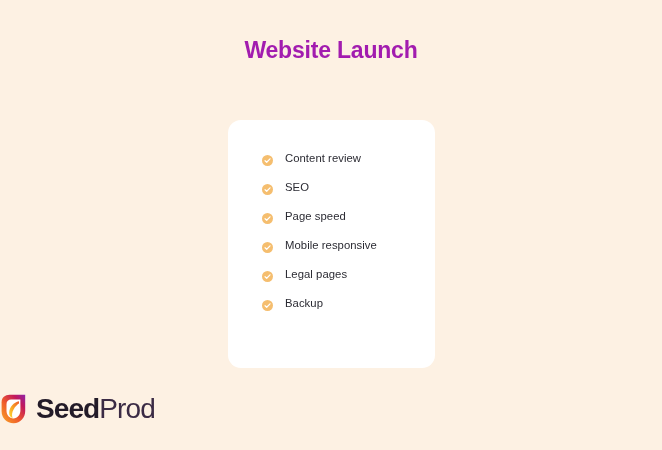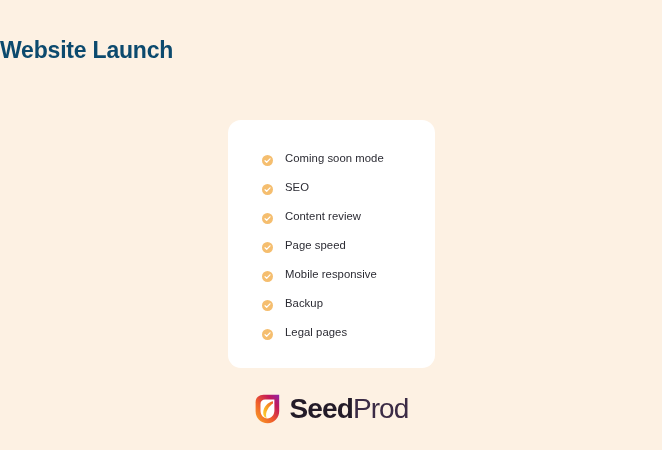--- a/index.html
+++ b/index.html
@@ -22,25 +22,26 @@
     background: #fdf1e3;
     box-sizing: border-box;
   }
 
   
   .title {
     position: absolute;
     left: 0;
     top: 36px;
     width: 662px;
+    text-align: center;
     font-size: 23px;
     line-height: 29px;
     font-weight: bold;
     letter-spacing: -0.2px;
-    color: #0c4a6e;
+    color: #a21caf;
   }
   .title .line {
     display: block;
   }
 
   
   .card {
     position: absolute;
     left: 228px;
     top: 120px;
@@ -85,21 +86,21 @@
   }
 
   
   .logo {
     position: absolute;
     left: 0;
     top: 394px;
     width: 662px;
     display: flex;
     align-items: center;
-    justify-content: center;
+    justify-content: flex-start;
   }
   .logo-mark {
     display: block;
     width: 27px;
     height: 30px;
   }
   .logo-text {
     margin-left: 9px;
     font-size: 28px;
     line-height: 30px;
@@ -124,63 +125,56 @@
     <span class="line">Website Launch</span>
   </div>
 
   <div class="card">
     <ul class="checklist" id="checklist">
         <li class="check-item">
           <span class="check-icon"><svg viewBox="0 0 22 22" width="11" height="11" xmlns="http://www.w3.org/2000/svg">
               <circle cx="11" cy="11" r="11" fill="#f5be6f"></circle>
               <path d="M6.1 11.4 L9.4 14.5 L16.0 7.6" fill="none" stroke="#ffffff" stroke-width="2.4" stroke-linecap="round" stroke-linejoin="round"></path>
             </svg></span>
-          <span class="check-label">Coming soon mode</span>
+          <span class="check-label">Content review</span>
         </li>
         <li class="check-item">
           <span class="check-icon"><svg viewBox="0 0 22 22" width="11" height="11" xmlns="http://www.w3.org/2000/svg">
               <circle cx="11" cy="11" r="11" fill="#f5be6f"></circle>
               <path d="M6.1 11.4 L9.4 14.5 L16.0 7.6" fill="none" stroke="#ffffff" stroke-width="2.4" stroke-linecap="round" stroke-linejoin="round"></path>
             </svg></span>
           <span class="check-label">SEO</span>
         </li>
         <li class="check-item">
           <span class="check-icon"><svg viewBox="0 0 22 22" width="11" height="11" xmlns="http://www.w3.org/2000/svg">
               <circle cx="11" cy="11" r="11" fill="#f5be6f"></circle>
               <path d="M6.1 11.4 L9.4 14.5 L16.0 7.6" fill="none" stroke="#ffffff" stroke-width="2.4" stroke-linecap="round" stroke-linejoin="round"></path>
             </svg></span>
-          <span class="check-label">Content review</span>
-        </li>
-        <li class="check-item">
-          <span class="check-icon"><svg viewBox="0 0 22 22" width="11" height="11" xmlns="http://www.w3.org/2000/svg">
-              <circle cx="11" cy="11" r="11" fill="#f5be6f"></circle>
-              <path d="M6.1 11.4 L9.4 14.5 L16.0 7.6" fill="none" stroke="#ffffff" stroke-width="2.4" stroke-linecap="round" stroke-linejoin="round"></path>
-            </svg></span>
           <span class="check-label">Page speed</span>
         </li>
         <li class="check-item">
           <span class="check-icon"><svg viewBox="0 0 22 22" width="11" height="11" xmlns="http://www.w3.org/2000/svg">
               <circle cx="11" cy="11" r="11" fill="#f5be6f"></circle>
               <path d="M6.1 11.4 L9.4 14.5 L16.0 7.6" fill="none" stroke="#ffffff" stroke-width="2.4" stroke-linecap="round" stroke-linejoin="round"></path>
             </svg></span>
           <span class="check-label">Mobile responsive</span>
         </li>
         <li class="check-item">
           <span class="check-icon"><svg viewBox="0 0 22 22" width="11" height="11" xmlns="http://www.w3.org/2000/svg">
               <circle cx="11" cy="11" r="11" fill="#f5be6f"></circle>
               <path d="M6.1 11.4 L9.4 14.5 L16.0 7.6" fill="none" stroke="#ffffff" stroke-width="2.4" stroke-linecap="round" stroke-linejoin="round"></path>
             </svg></span>
+          <span class="check-label">Legal pages</span>
+        </li>
+        <li class="check-item">
+          <span class="check-icon"><svg viewBox="0 0 22 22" width="11" height="11" xmlns="http://www.w3.org/2000/svg">
+              <circle cx="11" cy="11" r="11" fill="#f5be6f"></circle>
+              <path d="M6.1 11.4 L9.4 14.5 L16.0 7.6" fill="none" stroke="#ffffff" stroke-width="2.4" stroke-linecap="round" stroke-linejoin="round"></path>
+            </svg></span>
           <span class="check-label">Backup</span>
-        </li>
-        <li class="check-item">
-          <span class="check-icon"><svg viewBox="0 0 22 22" width="11" height="11" xmlns="http://www.w3.org/2000/svg">
-              <circle cx="11" cy="11" r="11" fill="#f5be6f"></circle>
-              <path d="M6.1 11.4 L9.4 14.5 L16.0 7.6" fill="none" stroke="#ffffff" stroke-width="2.4" stroke-linecap="round" stroke-linejoin="round"></path>
-            </svg></span>
-          <span class="check-label">Legal pages</span>
         </li>
       </ul>
   </div>
 
   <div class="logo">
     <span class="logo-mark">
       <svg viewBox="0 0 27 30" width="27" height="30" xmlns="http://www.w3.org/2000/svg">
         <defs>
           <linearGradient id="leafGrad" x1="0" y1="1" x2="1" y2="0">
             <stop offset="0%" stop-color="#f9a825"></stop>

